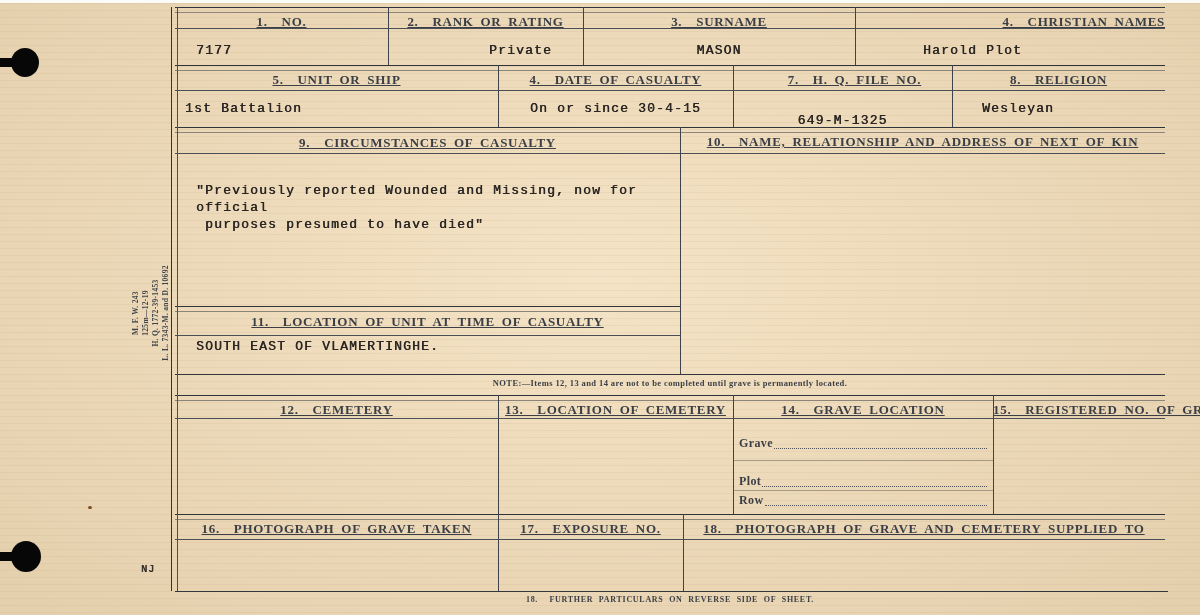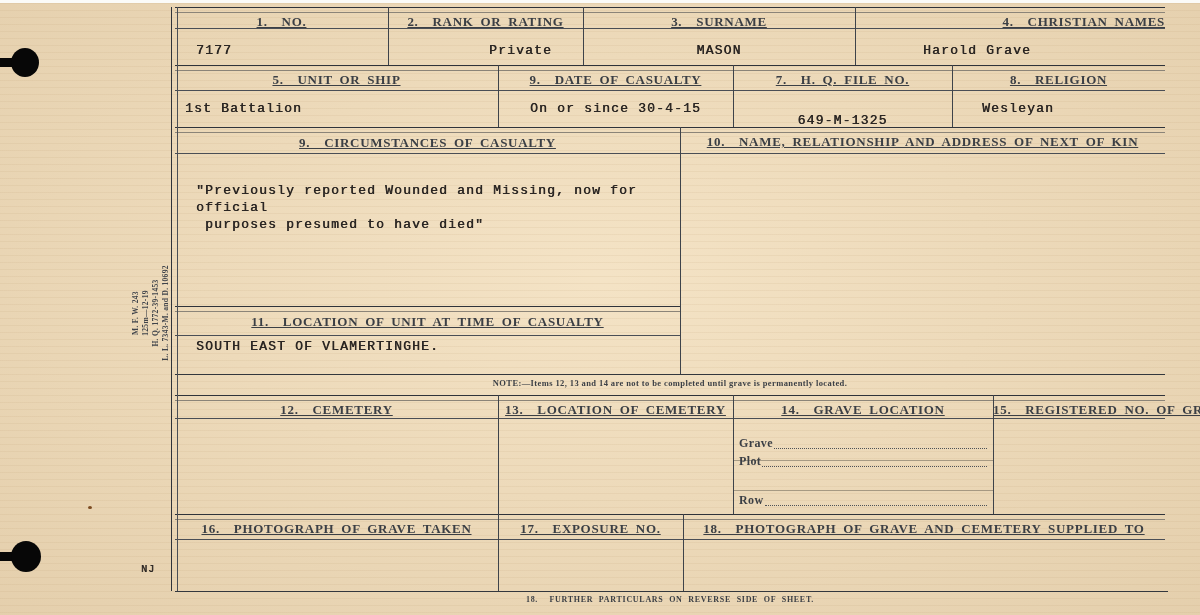--- a/index.html
+++ b/index.html
@@ -99,25 +99,25 @@
     <div class="vl" style="left:508px;top:507px;height:77px;"></div>
 
     <div class="hdr" style="left:0;top:7px;width:213px;">1.  NO.</div>
     <div class="hdr" style="left:213px;top:7px;width:195px;">2.  RANK OR RATING</div>
     <div class="hdr" style="left:408px;top:7px;width:272px;">3.  SURNAME</div>
     <div class="hdr" style="left:680px;top:7px;width:310px;text-align:right;">4.  CHRISTIAN NAMES</div>
 
     <div class="typed" style="left:21px;top:36px;">7177</div>
     <div class="typed center" style="left:213px;top:36px;width:195px;margin-left:35px;">Private</div>
     <div class="typed center" style="left:408px;top:36px;width:272px;">MASON</div>
-    <div class="typed" style="left:748px;top:36px;">Harold Grave</div>
+    <div class="typed" style="left:748px;top:36px;">Harold Plot</div>
 
     <div class="hdr" style="left:0;top:65px;width:323px;">5.  UNIT OR SHIP</div>
-    <div class="hdr" style="left:323px;top:65px;width:235px;">9.  DATE OF CASUALTY</div>
-    <div class="hdr" style="left:558px;top:65px;width:219px;">7.  H. Q. FILE NO.</div>
+    <div class="hdr" style="left:323px;top:65px;width:235px;">4.  DATE OF CASUALTY</div>
+    <div class="hdr" style="left:558px;top:65px;width:219px;padding-left:12px;">7.  H. Q. FILE NO.</div>
     <div class="hdr" style="left:777px;top:65px;width:213px;">8.  RELIGION</div>
 
     <div class="typed" style="left:10px;top:94px;">1st Battalion</div>
     <div class="typed center" style="left:323px;top:94px;width:235px;">On or since 30-4-15</div>
     <div class="typed center" style="left:558px;top:100px;width:219px;margin-top:6px;">649-M-1325</div>
     <div class="typed" style="left:807px;top:94px;">Wesleyan</div>
 
     <div class="hdr" style="left:0;top:128px;width:505px;">9.  CIRCUMSTANCES OF CASUALTY</div>
     <div class="hdr" style="left:505px;top:127px;width:485px;">10.  NAME, RELATIONSHIP AND ADDRESS OF NEXT OF KIN</div>
     <div class="typed pre" style="left:21px;top:175px;width:475px;">"Previously reported Wounded and Missing, now for official
@@ -130,21 +130,21 @@
 
     <div class="hdr" style="left:0;top:395px;width:323px;">12.  CEMETERY</div>
     <div class="hdr" style="left:323px;top:395px;width:235px;">13.  LOCATION OF CEMETERY</div>
     <div class="hdr" style="left:558px;top:395px;width:260px;">14.  GRAVE LOCATION</div>
     <div class="hdr" style="left:818px;top:395px;width:172px;">15.  REGISTERED NO. OF GRAVE</div>
 
     <div class="gsub" style="left:564px;top:430px;width:248px;">
       <span class="glabel">Grave</span>
       <span class="leader"></span>
     </div>
-    <div class="gsub" style="left:564px;top:448px;width:248px;">
+    <div class="gsub" style="left:564px;top:468px;width:248px;">
       <span class="glabel">Plot</span>
       <span class="leader"></span>
     </div>
     <div class="gsub" style="left:564px;top:487px;width:248px;">
       <span class="glabel">Row </span>
       <span class="leader"></span>
     </div>
 
     <div class="hdr" style="left:0;top:514px;width:323px;">16.  PHOTOGRAPH OF GRAVE TAKEN</div>
     <div class="hdr" style="left:323px;top:514px;width:185px;">17.  EXPOSURE NO.</div>

